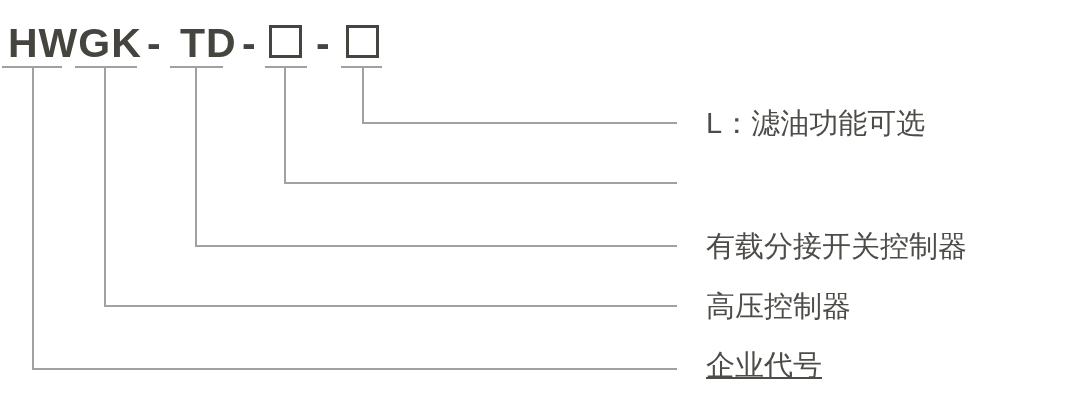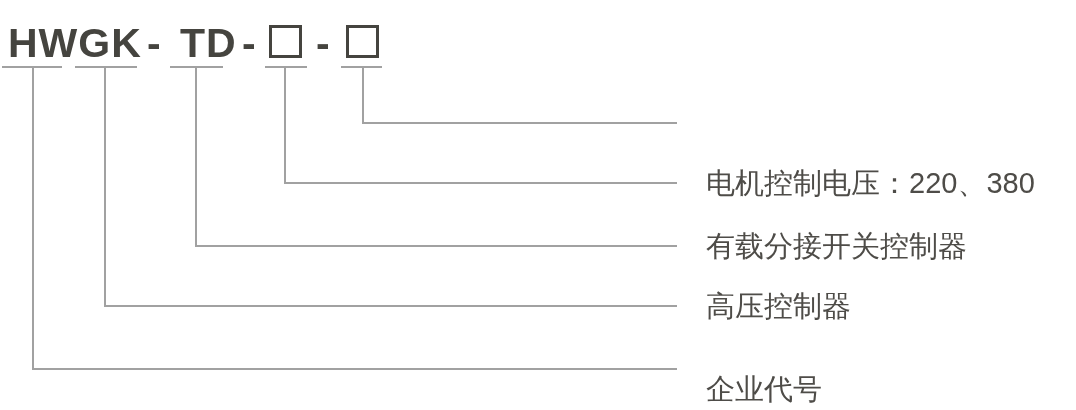--- a/index.html
+++ b/index.html
@@ -77,21 +77,21 @@
     line-height: 30px;
     font-size: 29px;
     font-weight: 400;
     color: var(--label-ink);
     white-space: nowrap;
   }
   .ll-1 { top: 108px; }
   .ll-2 { top: 168px; }
   .ll-3 { top: 231px; }
   .ll-4 { top: 291px; }
-  .ll-5 { top: 374px; }
+  .ll-5 { top: 350px; text-decoration: underline; }
 </style>
 </head>
 <body>
 
 <div class="stage">
 
   <div>
     <span class="code-part code-prefix">HWGK</span>
     <span class="code-part code-dash-1">-</span>
     <span class="code-part code-type">TD</span>
@@ -108,18 +108,18 @@
   <div class="underline u-b2"></div>
 
   <svg class="connectors" viewBox="0 0 1076 410">
     <polyline points="363,67 363,123 677,123"></polyline>
     <polyline points="285,67 285,183 677,183"></polyline>
     <polyline points="196,67 196,246 677,246"></polyline>
     <polyline points="105,67 105,306 677,306"></polyline>
     <polyline points="33,67 33,369 677,369"></polyline>
   </svg>
 
-  <div class="legend-label ll-2">电机控制电压：220、380</div>
+  <div class="legend-label ll-1">L：滤油功能可选</div>
   <div class="legend-label ll-4">高压控制器</div>
   <div class="legend-label ll-3">有载分接开关控制器</div>
   <div class="legend-label ll-5">企业代号</div>
 
 </div>
 
 </body></html>

